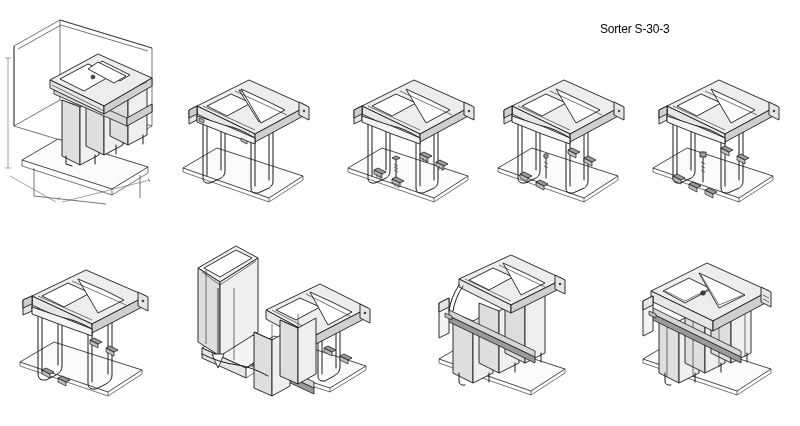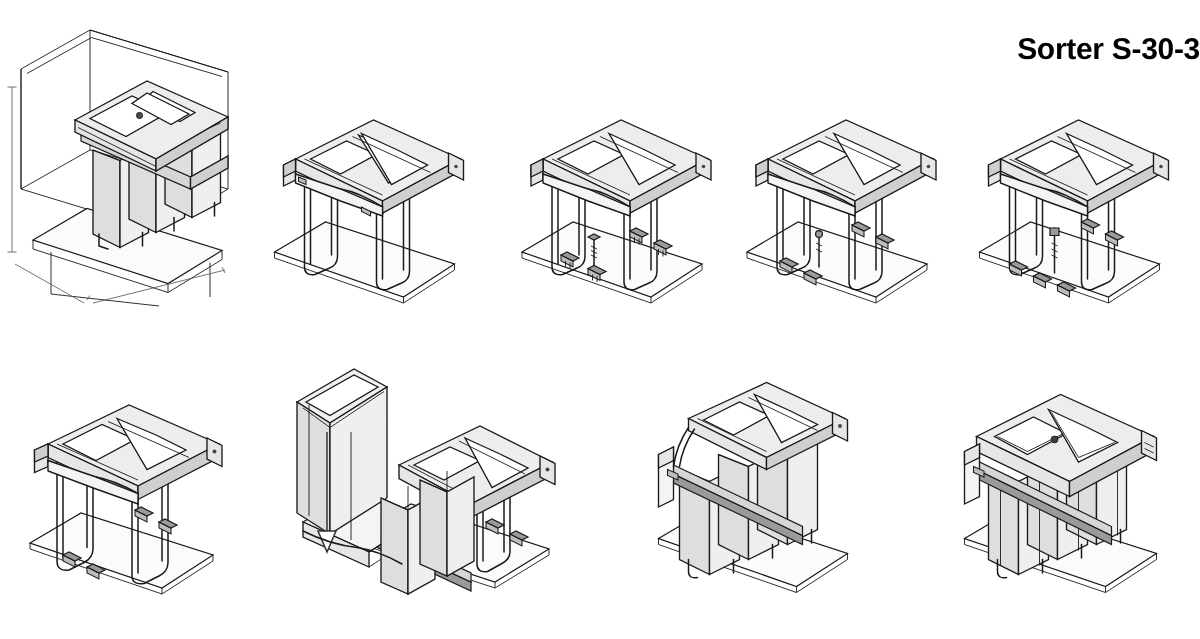--- a/index.html
+++ b/index.html
@@ -19,24 +19,24 @@
     left: 0; top: 0;
     width: 800px;
     height: 426px;
     background: #ffffff;
   }
   #title {
     position: absolute;
     left: 600px;
     top: 22px;
     width: 200px;
-    text-align: right;
+    text-align: left;
     font-family: "Liberation Sans", sans-serif;
-    font-size: 20px;
-    font-weight: bold;
+    font-size: 12px;
+    font-weight: normal;
     color: #000000;
     letter-spacing: -0.2px;
     white-space: nowrap;
   }
   .fig {
     position: absolute;
   }
   svg { display: block; overflow: visible; }
   .ln   { fill: none; stroke: #1a1a1a; stroke-width: 1; stroke-linejoin: round; stroke-linecap: round; }
   .lnT  { fill: none; stroke: #1a1a1a; stroke-width: 0.6; stroke-linejoin: round; }

